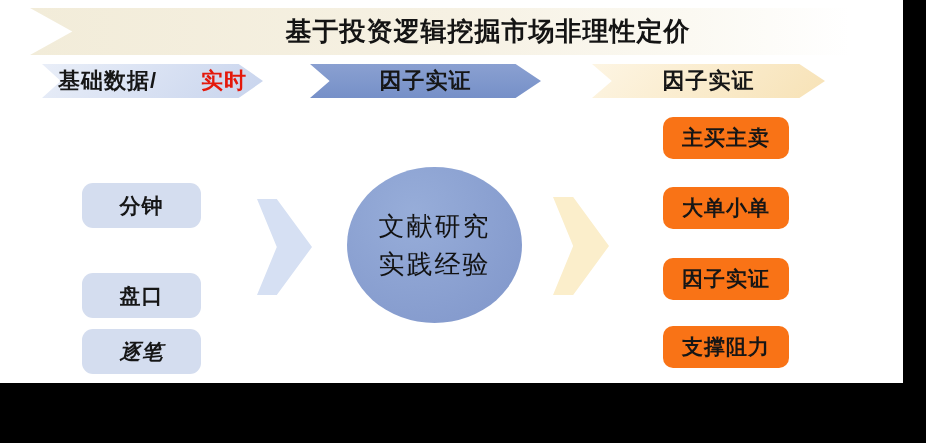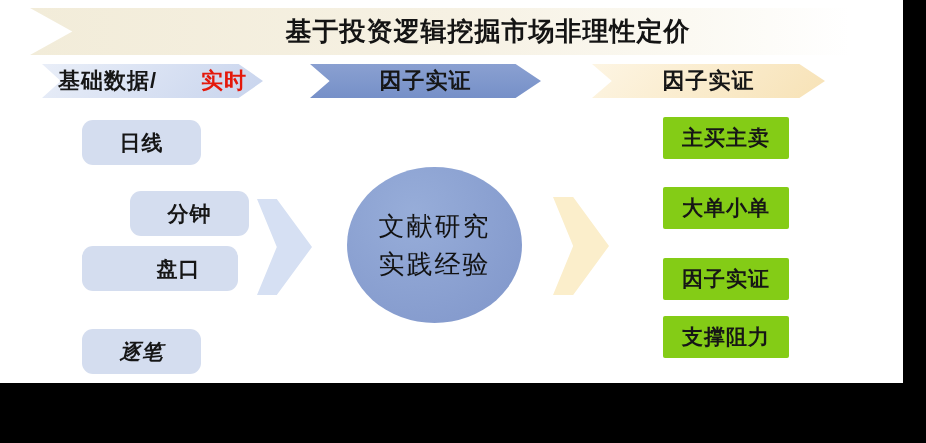--- a/index.html
+++ b/index.html
@@ -28,23 +28,23 @@
   .hdr-1{left:42px;width:221px;background:linear-gradient(135deg,#e9eef8 0%,#c8d4ed 100%);}
   .hdr-2{left:310px;width:231px;background:linear-gradient(180deg,#8aa0d1 0%,#7690c8 100%);}
   .hdr-3{left:592px;width:233px;background:linear-gradient(135deg,#fdf5e3 0%,#f7e2b6 100%);}
   .hdr .red{color:#e4180b;margin-left:44px;}
   
   .box{
     position:absolute;display:flex;align-items:center;justify-content:center;
     font-size:21px;font-weight:bold;letter-spacing:1px;white-space:nowrap;
   }
   .box-blue{left:82px;width:119px;height:45px;border-radius:11px;background:#d4ddef;}
-  .box-cream{left:663px;width:126px;height:42px;border-radius:2px;background:#84cc16;}
-  .bb-0{top:120px;} .bb-1{top:191px;margin-left:48px;} .bb-2{top:246px;padding-left:37px;} .bb-3{top:329px;font-style:italic;}
-  .cb-0{top:117px;} .cb-1{top:187px;} .cb-2{top:258px;} .cb-3{top:316px;}
+  .box-cream{left:663px;width:126px;height:42px;border-radius:10px;background:#f97316;}
+  .bb-0{top:120px;} .bb-1{top:183px;} .bb-2{top:273px;} .bb-3{top:329px;font-style:italic;}
+  .cb-0{top:117px;} .cb-1{top:187px;} .cb-2{top:258px;} .cb-3{top:326px;}
   
   .circle{
     position:absolute;left:347px;top:167px;width:175px;height:156px;border-radius:50%;
     background:radial-gradient(circle at 38% 30%,#97add9 0%,#8399cc 85%);
     display:flex;flex-direction:column;align-items:center;justify-content:center;
   }
   .circle .line{font-size:26px;font-weight:normal;letter-spacing:2px;line-height:38px;color:#121212;white-space:nowrap;}
   
   .chev{
     position:absolute;
@@ -69,21 +69,20 @@
     <span>基础数据/</span>
       <span class="red">实时</span>
   </div>
   <div class="hdr hdr-2">
     <span>因子实证</span>
   </div>
   <div class="hdr hdr-3">
     <span>因子实证</span>
   </div>
 
-  <div class="box box-blue bb-0">日线</div>
   <div class="box box-blue bb-1">分钟</div>
   <div class="box box-blue bb-2">盘口</div>
   <div class="box box-blue bb-3">逐笔</div>
 
   <div class="chev chev-left"></div>
   <div class="chev chev-right"></div>
 
   <div class="circle">
     <div class="line">文献研究</div>
     <div class="line">实践经验</div>

